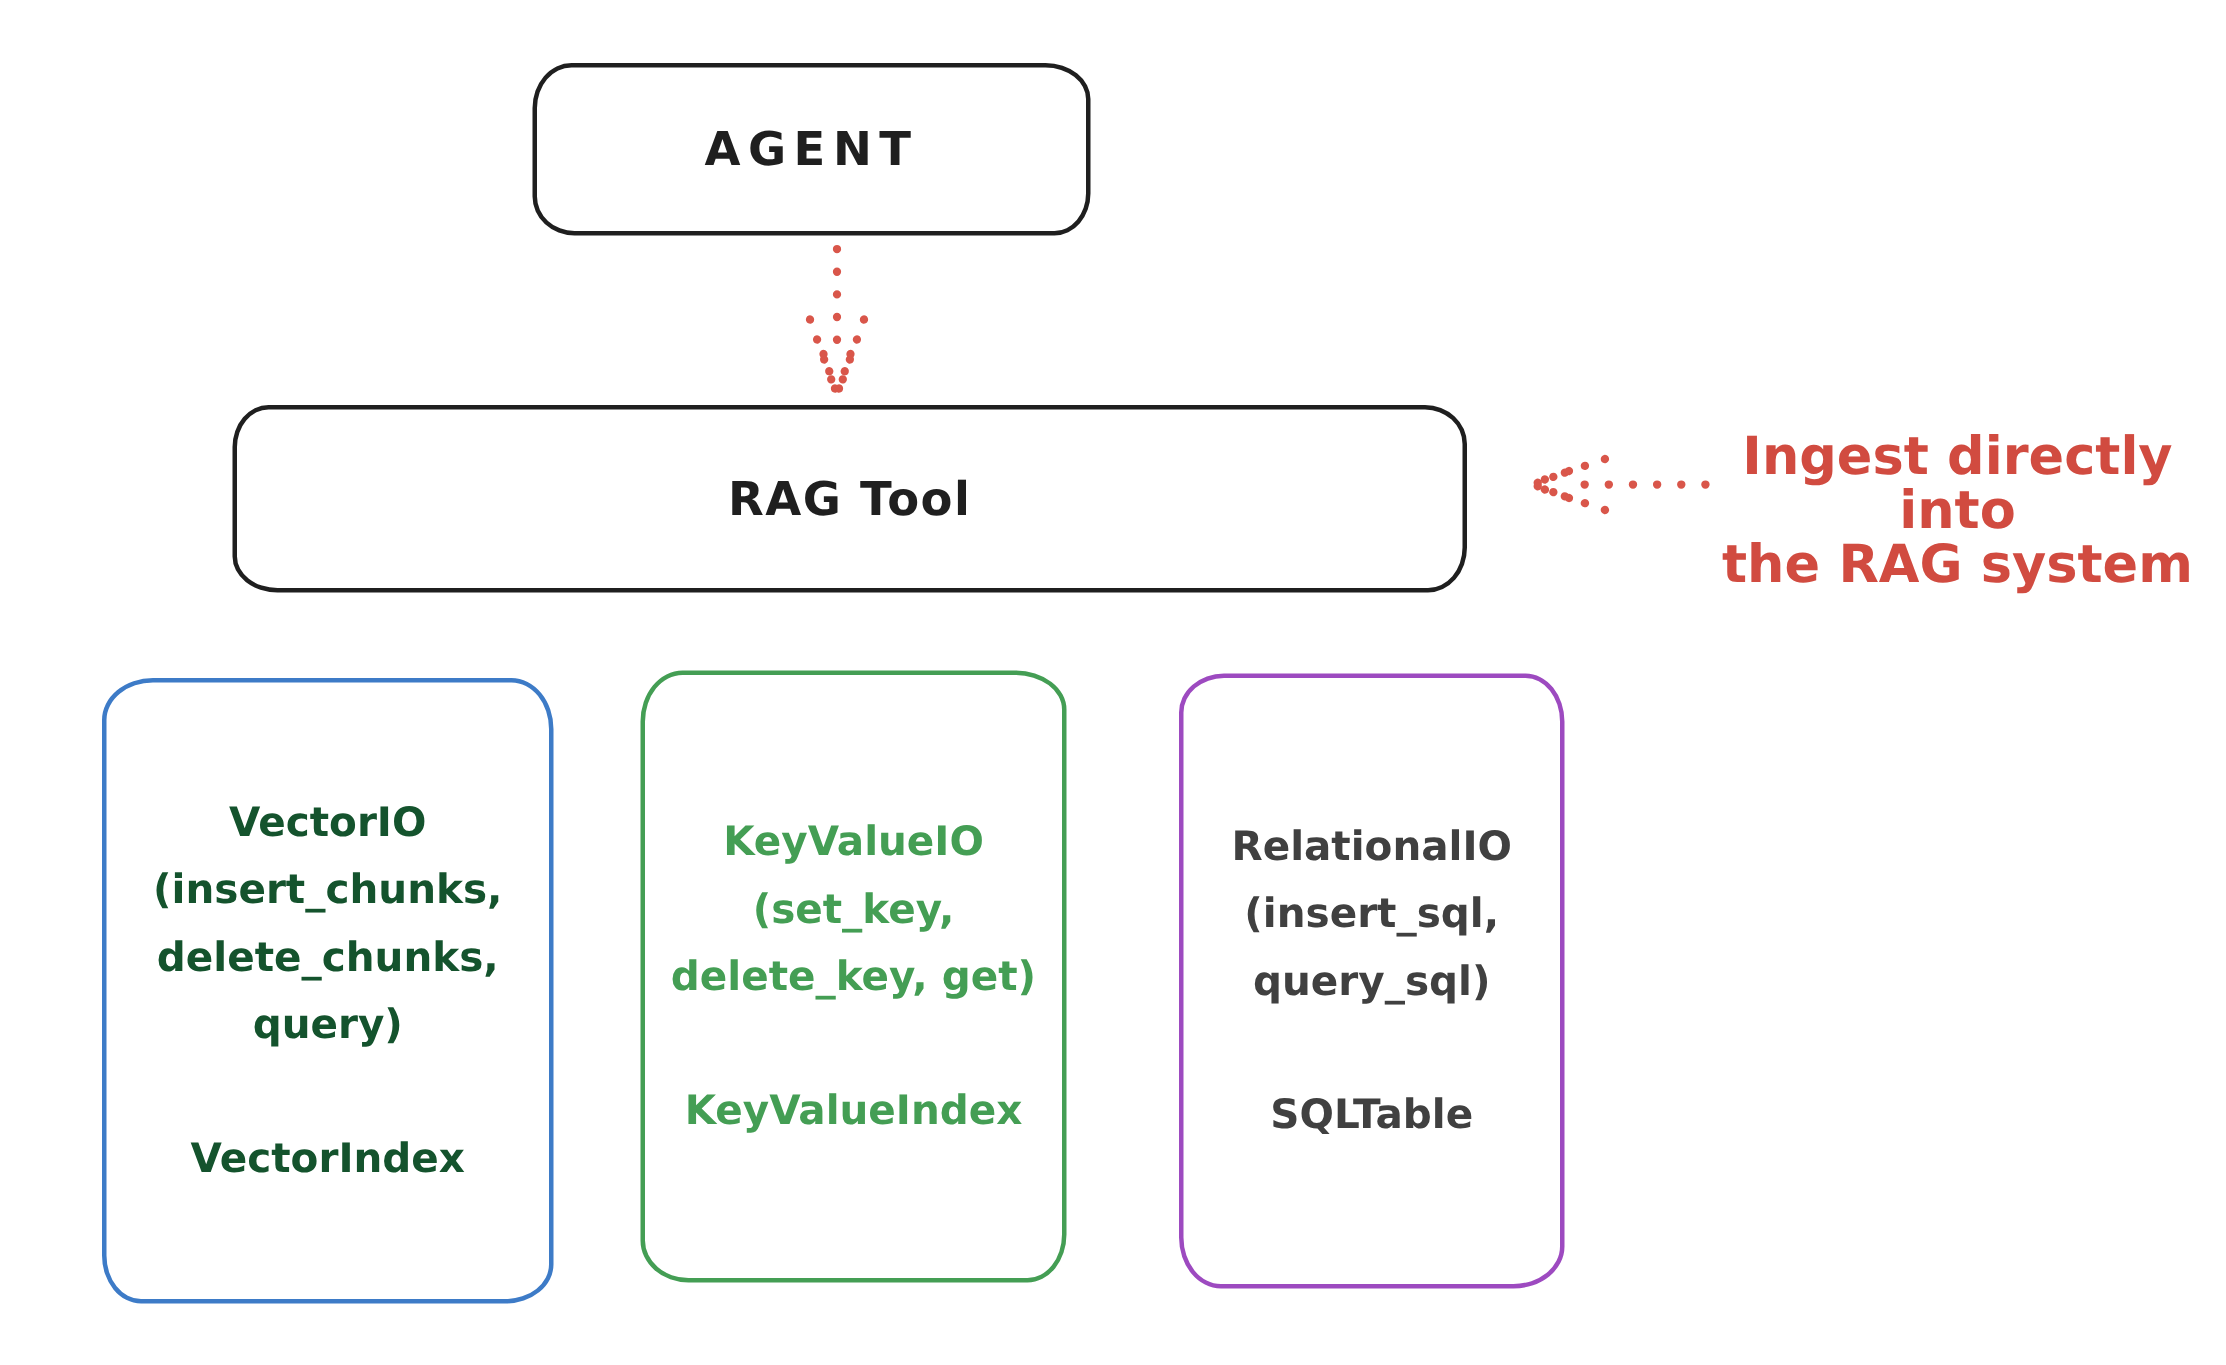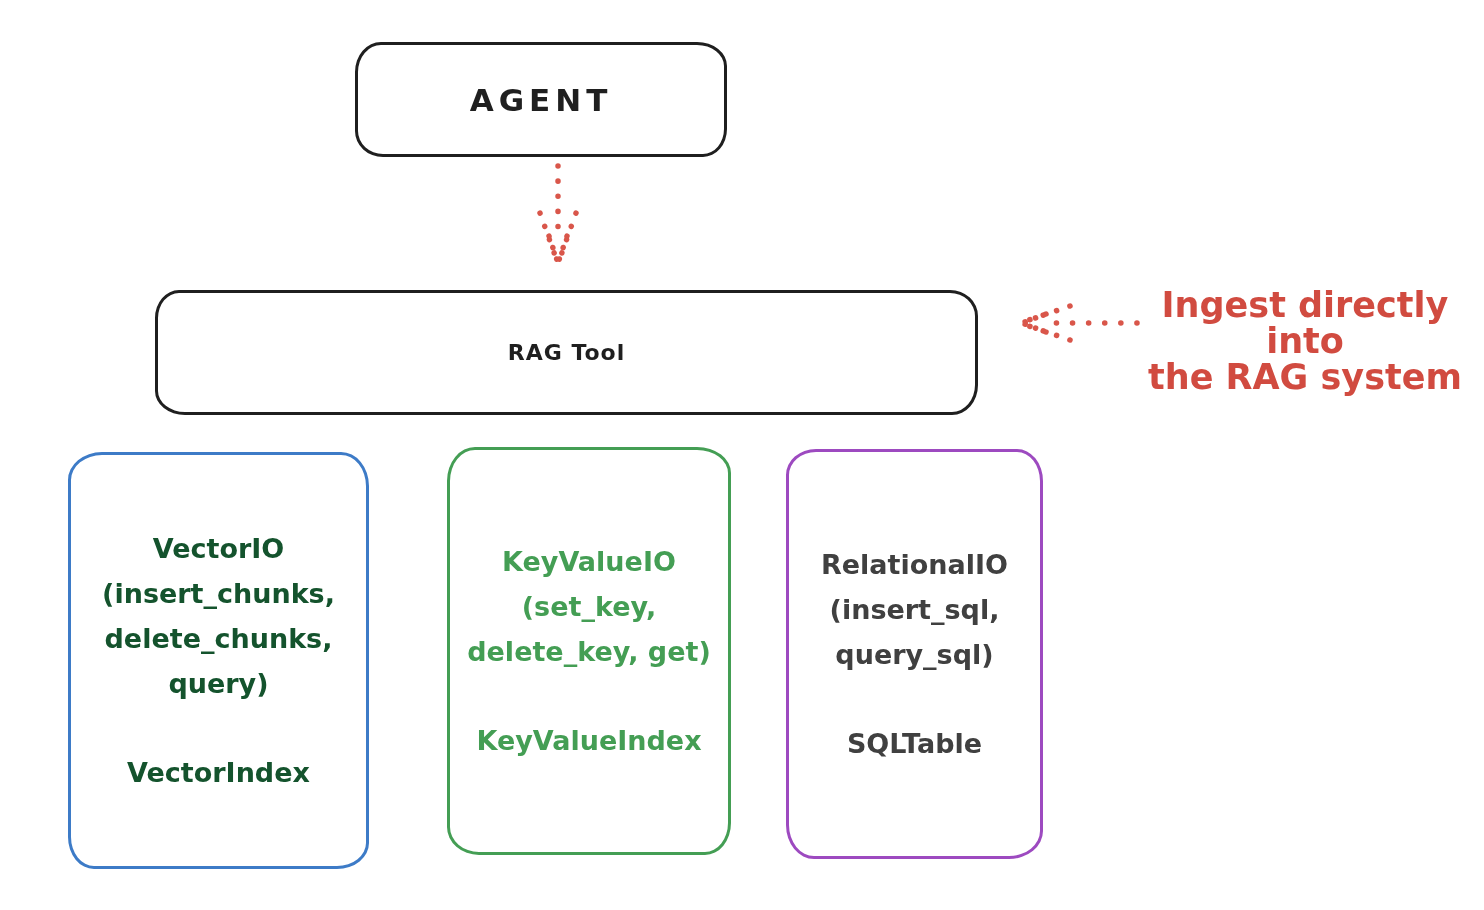--- a/index.html
+++ b/index.html
@@ -27,21 +27,21 @@
     color: #1f1f1f;
   }
   .agent-box {
     left: 355px; top: 42px; width: 372px; height: 115px;
     border-radius: 26px 30px 24px 28px / 30px 24px 28px 26px;
     font-size: 31px; font-weight: bold; letter-spacing: 5px;
   }
   .rag-box {
     left: 155px; top: 270px; width: 823px; height: 125px;
     border-radius: 24px 28px 26px 30px / 28px 26px 30px 24px;
-    font-size: 22px; font-weight: bold; letter-spacing: 1px; margin-top: 20px;
+    font-size: 31px; font-weight: bold; letter-spacing: 1px;
   }
   
   .io-box {
     position: absolute;
     background: #ffffff;
     border-width: 3.5px;
     border-style: solid;
     display: flex;
     flex-direction: column;
     align-items: center;
@@ -55,21 +55,20 @@
   .io-box .line { display: block; }
   .box-vector {
     left: 68px; top: 452px; width: 301px; height: 417px;
     border-color: #3d7bc7; color: #14532d;
     border-radius: 34px 28px 32px 26px / 28px 34px 26px 32px;
   }
   .box-keyvalue {
     left: 427px; top: 447px; width: 284px; height: 408px;
     border-color: #449e54; color: #449e54;
     border-radius: 28px 34px 26px 32px / 34px 26px 32px 28px;
-    margin-left: 20px;
   }
   .box-relational {
     left: 786px; top: 449px; width: 257px; height: 410px;
     border-color: #9d4ac0; color: #404040;
     border-radius: 30px 26px 34px 28px / 26px 32px 28px 34px;
   }
   
   .annotation {
     position: absolute;
     left: 1135px; top: 287px; width: 340px;

